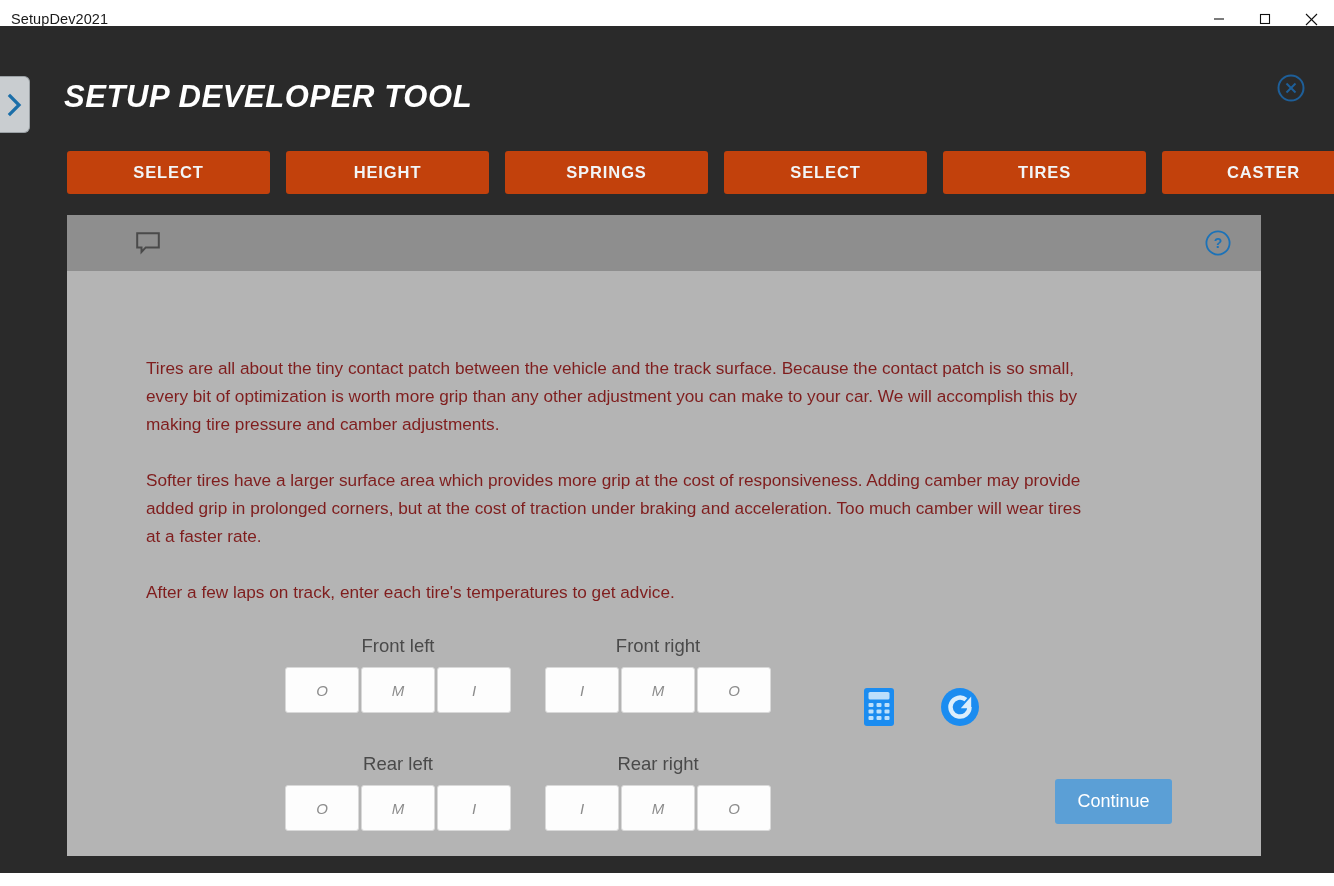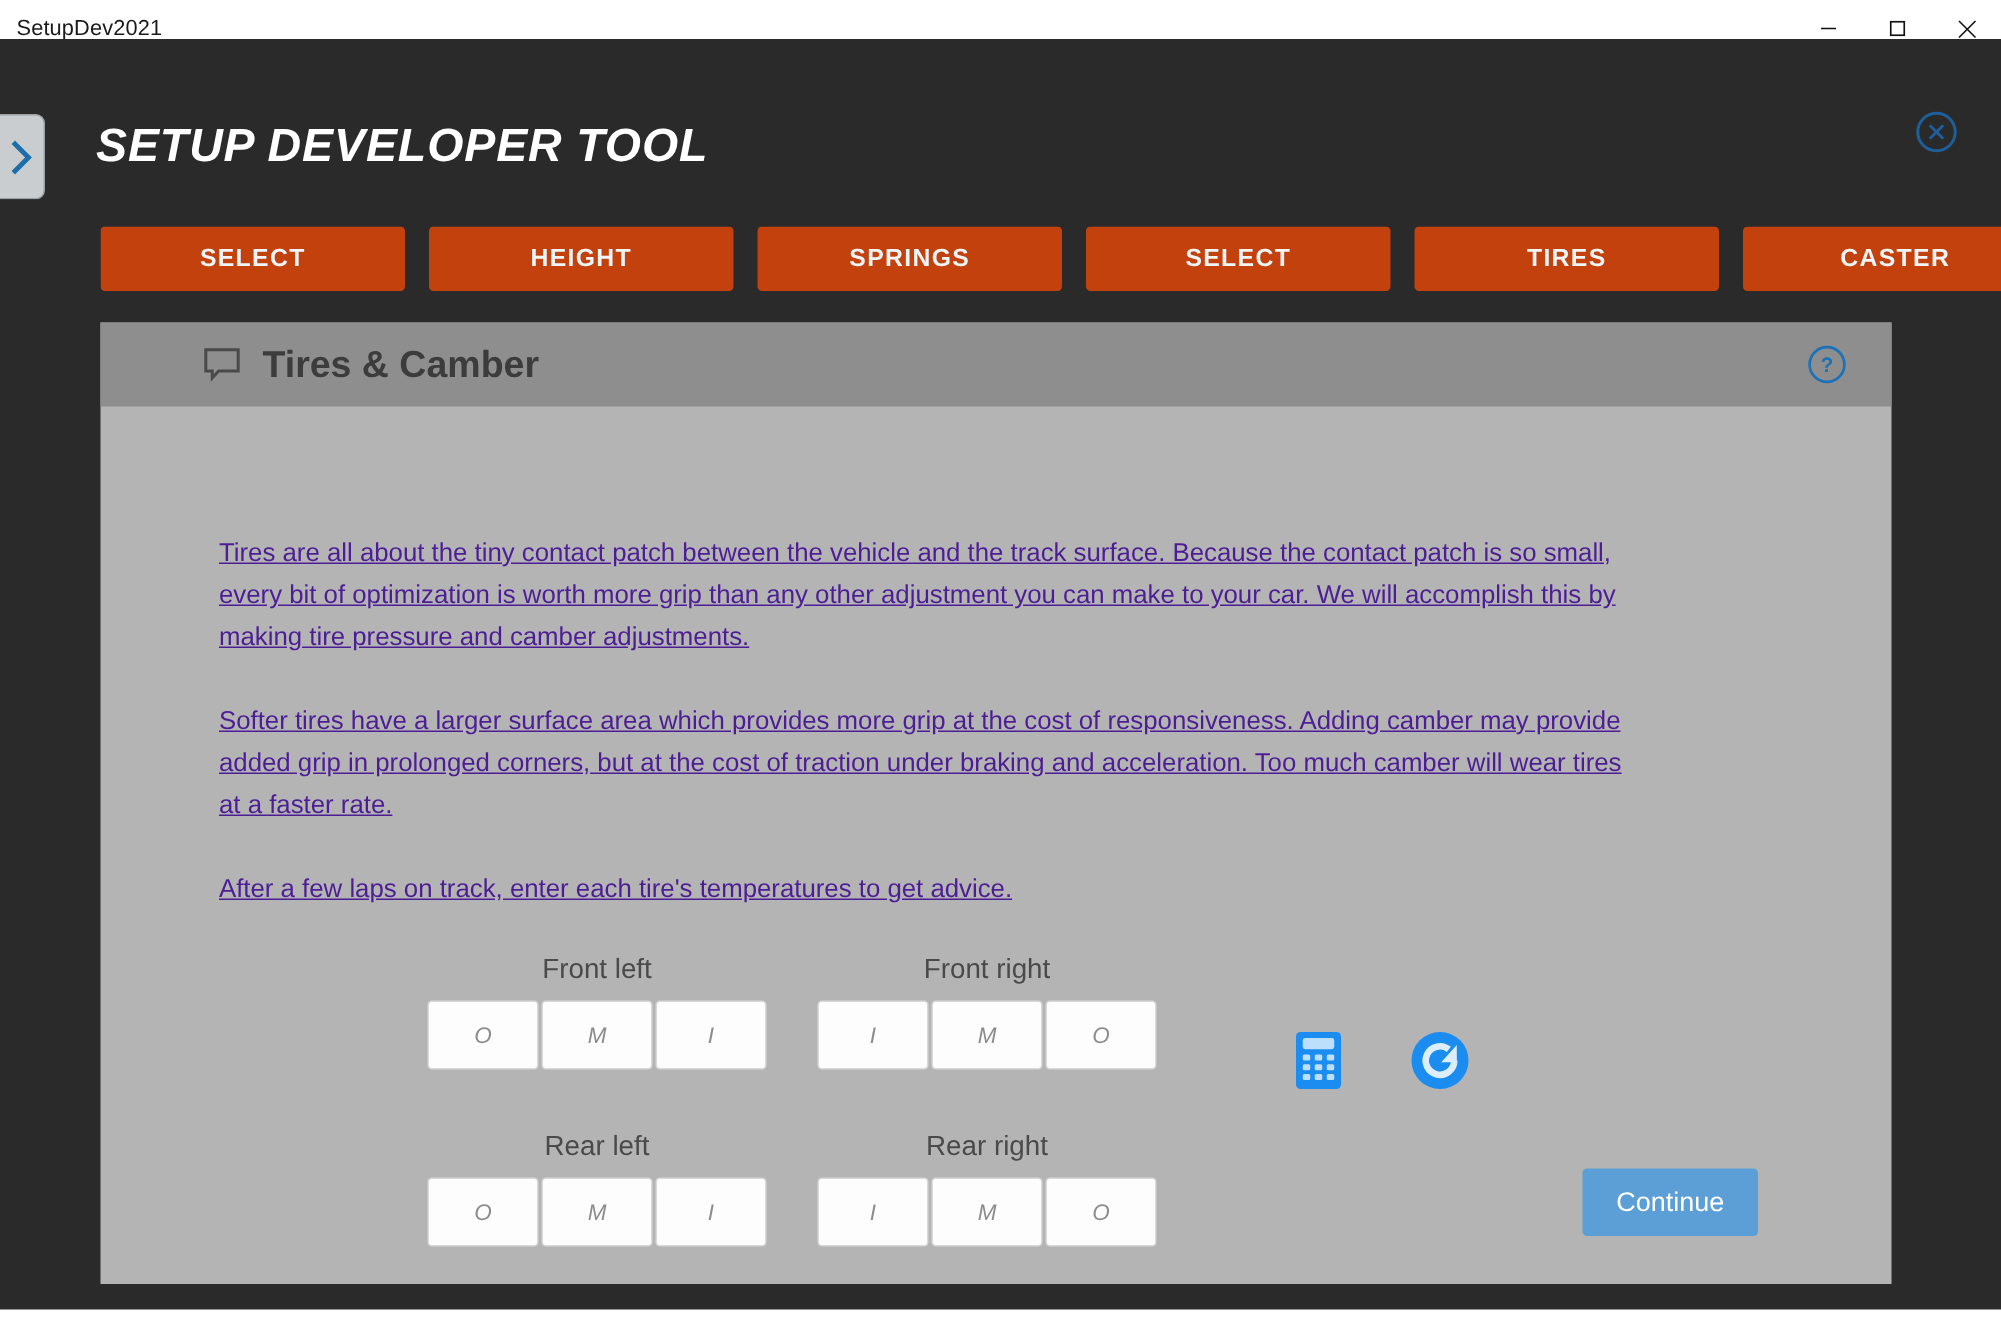--- a/index.html
+++ b/index.html
@@ -119,22 +119,21 @@
   }
 
   .card-body { position: relative; height: 585px; }
 
   .para {
     position: absolute;
     left: 79px;
     width: 940px;
     font-size: 17.2px;
     line-height: 28.2px;
-    color: #4c1d95;
-    text-decoration: underline;
+    color: #7f1d1d;
   }
   .p1 { top: 83px; }
   .p2 { top: 195px; }
   .p3 { top: 307px; }
 
   
   .tire-grid { position: absolute; left: 0; top: 364px; width: 100%; }
   .tire-row { position: relative; height: 118px; }
   .corner {
     position: absolute;
@@ -241,21 +240,20 @@
   </div>
 
   <div class="card">
 
     <div class="card-header">
       <span class="card-header-icon">
         <svg width="26" height="24" viewBox="0 0 26 24">
           <path d="M2.2 2.2 h21.6 v14.2 h-13.0 l-4.3 4.6 v-4.6 h-4.3 z" fill="none" stroke="#4a4a4a" stroke-width="2" stroke-linejoin="miter"></path>
         </svg>
       </span>
-      <span class="card-title">Tires &amp; Camber</span>
       <span class="help-btn">
         <svg width="26" height="26" viewBox="0 0 26 26">
           <circle cx="13" cy="13" r="11.6" fill="none" stroke="#1b72b8" stroke-width="1.8"></circle>
           <text x="13" y="18.3" text-anchor="middle" font-family="Liberation Sans, sans-serif" font-size="14" font-weight="bold" fill="#1b72b8">?</text>
         </svg>
       </span>
     </div>
 
     <div class="card-body">
 

